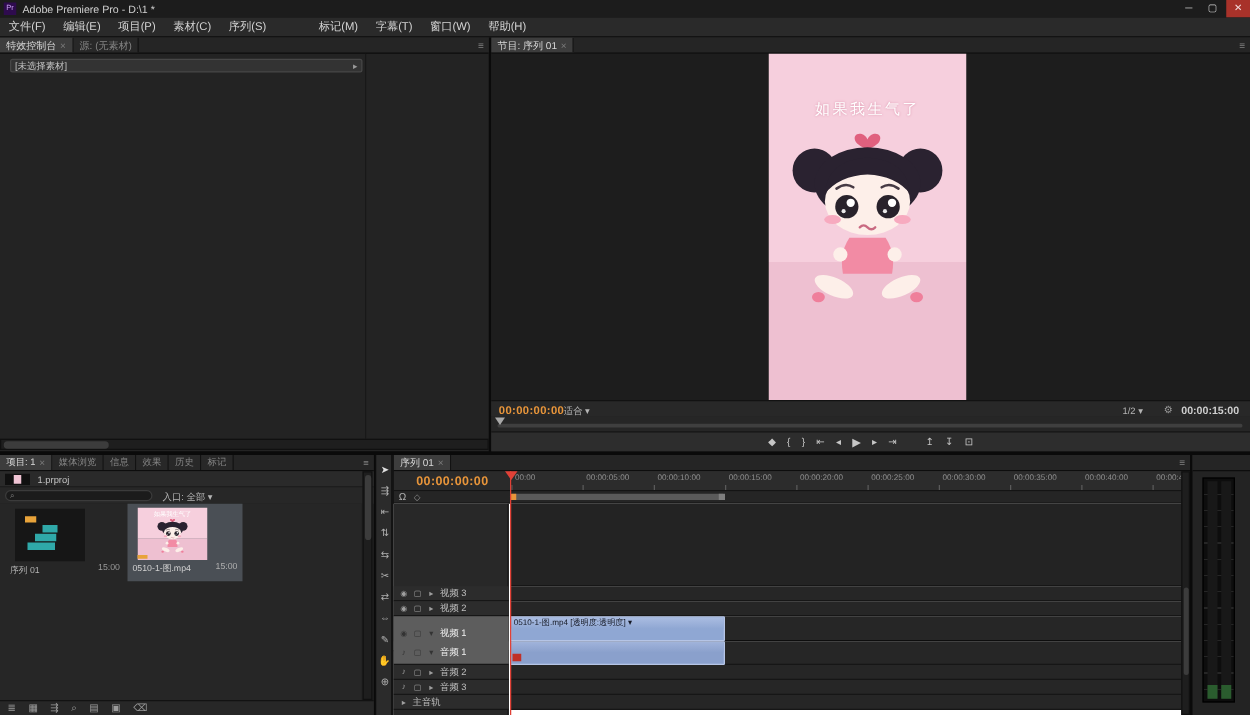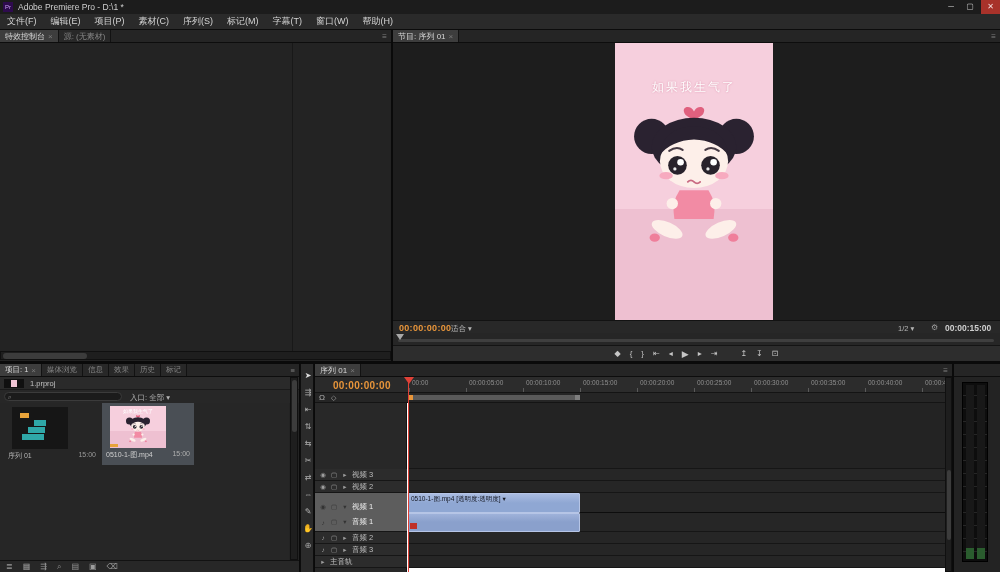--- a/index.html
+++ b/index.html
@@ -72,36 +72,40 @@
   <span class="a tbtn" style="left:961px;top:0;width:18px;text-align:center;">▢</span>
   <span class="a tbtn" style="left:981px;top:0;width:19px;height:14px;text-align:center;background:#a8322a;color:#f2dcdc;">✕</span>
 </div>
 
 <div class="a" style="left:0;top:14px;width:1000px;height:16px;background:#2a2a2a;border-bottom:1px solid #0c0c0c;display:flex;align-items:center;font-size:9px;color:#d4d4d4;">
   <span style="padding:0 7px;">文件(F)</span>
   <span style="padding:0 7px;">编辑(E)</span>
   <span style="padding:12px 7px;">项目(P)</span>
   <span style="padding:0 7px;">素材(C)</span>
   <span style="padding:0 7px;">序列(S)</span>
-  <span style="padding:0 7px;">标记(M)</span>
+  <span style="padding:0 7px;margin-left:28px;">标记(M)</span>
   <span style="padding:0 7px;">字幕(T)</span>
   <span style="padding:0 7px;">窗口(W)</span>
   <span style="padding:0 7px;">帮助(H)</span>
 </div>
 
 <div class="panel" style="left:0;top:30px;width:391px;height:331px;padding-left:45px;">
   <div class="tabbar">
     <div class="tab active">
       <span>特效控制台</span>
       <span class="tabx">×</span>
     </div>
     <div class="tab dim">
       <span>源: (无素材)</span>
     </div>
     <span class="pmenu">≡</span>
+  </div>
+  <div class="a" style="left:8px;top:17px;width:282px;height:11px;background:#333333;border:1px solid #474747;border-radius:2px;display:flex;align-items:center;justify-content:space-between;padding:0 3px;">
+    <span class="tiny" style="font-size:7.5px;color:#c2c2c2;">[未选择素材]</span>
+    <span style="font-size:7px;color:#9a9a9a;">▸</span>
   </div>
   <div class="a" style="left:292px;top:13px;width:1px;height:308px;background:#181818;"></div>
   <div class="a scroll" style="left:0;top:321px;width:391px;height:9px;">
     <div class="a thumbv" style="left:2px;top:1px;width:84px;height:6px;"></div>
   </div>
 </div>
 
 <div class="panel" style="left:393px;top:30px;width:607px;height:331px;">
   <div class="tabbar">
     <div class="tab active">

